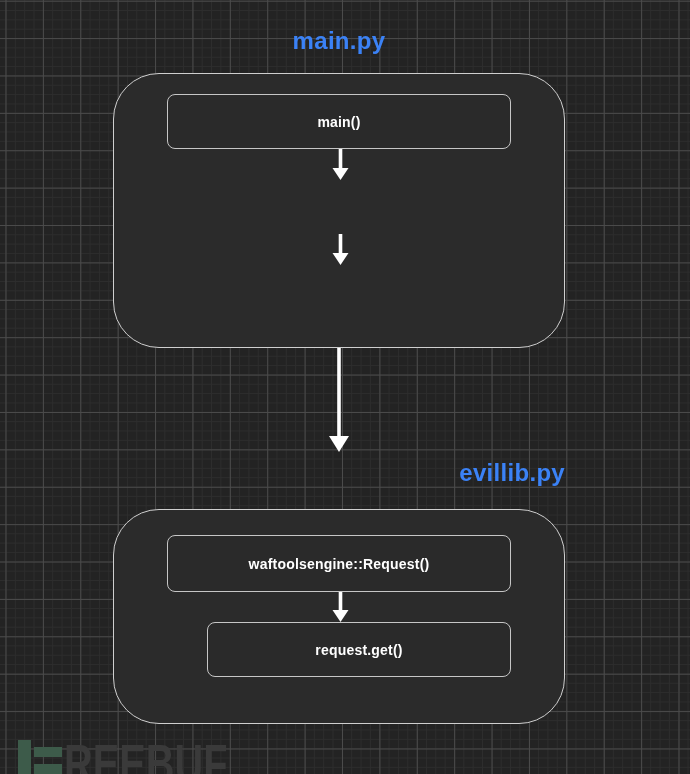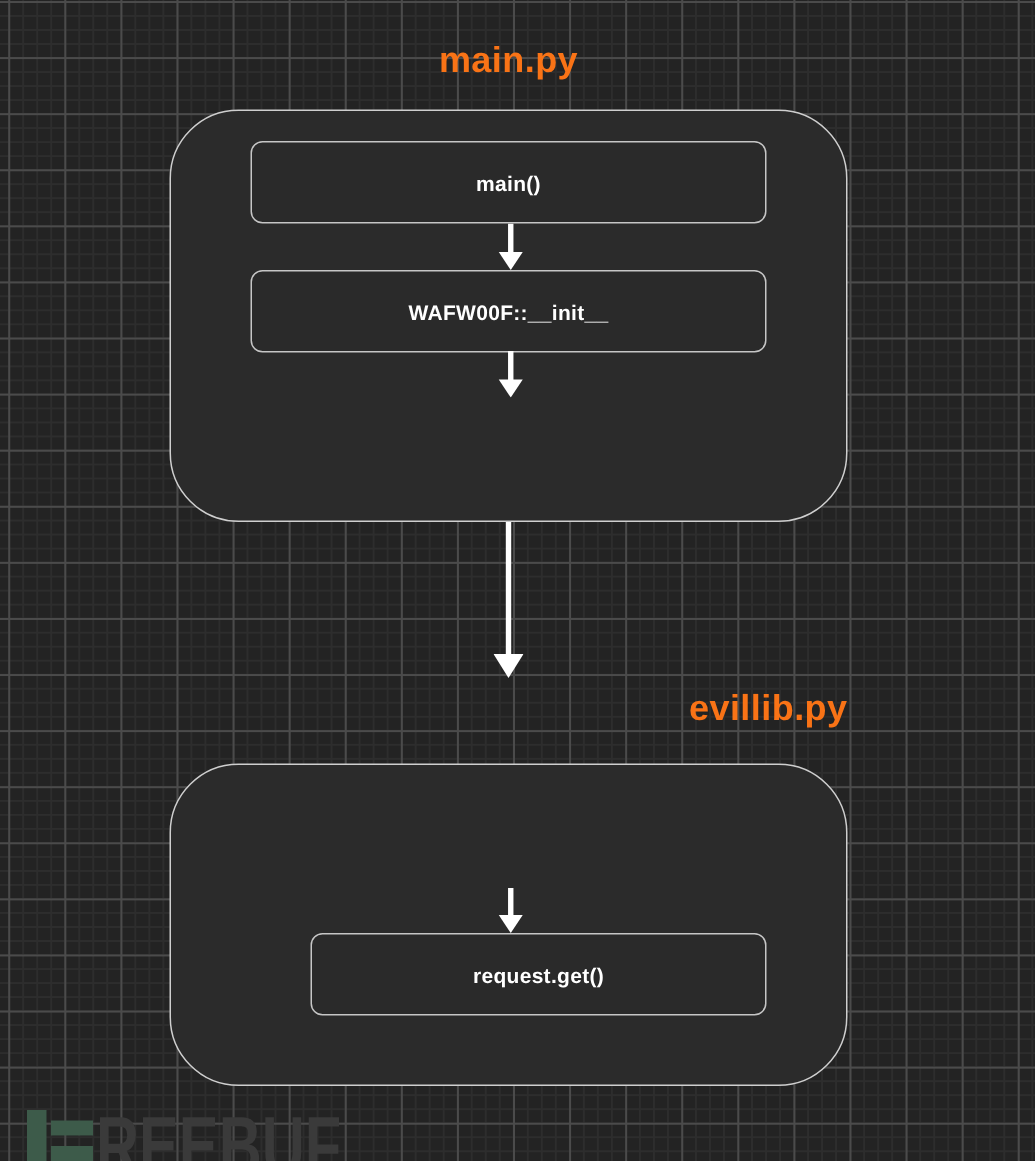--- a/index.html
+++ b/index.html
@@ -17,21 +17,21 @@
       linear-gradient(to bottom, #2d2d2d 1px, transparent 1px);
     background-size: 37.4px 37.4px, 37.4px 37.4px, 9.35px 9.35px, 9.35px 9.35px;
     background-position: 5.5px 0.7px;
   }
 
   .file-title {
     position: absolute;
     left: 113px; width: 452px;
     margin: 0;
     text-align: center;
-    color: #f97316;
+    color: #3b82f6;
     font-size: 24px;
     line-height: 24px;
     font-weight: bold;
     letter-spacing: 0.3px;
   }
   .title-main   { top: 29px; }
   .title-evillib{ top: 461px; text-align: right; }
 
   .group {
     position: absolute;
@@ -102,37 +102,37 @@
 <div class="file-title title-main">main.py</div>
 
 <section class="group g1">
   <div class="node n1">main()</div>
 
   <svg class="arrow a1" width="17" height="31" viewBox="0 0 17 31">
     <rect x="6.7" y="0" width="3.6" height="20"></rect>
     <polygon points="0.5,19 16.5,19 8.5,31"></polygon>
   </svg>
 
-  <div class="node n2">WAFW00F::__init__</div>
 
   <svg class="arrow a2" width="17" height="31" viewBox="0 0 17 31">
     <rect x="6.7" y="0" width="3.6" height="20"></rect>
     <polygon points="0.5,19 16.5,19 8.5,31"></polygon>
   </svg>
 
 </section>
 
 <svg class="arrow arrow-long" width="20" height="104" viewBox="0 0 20 104">
   <rect x="8.2" y="0" width="3.6" height="90"></rect>
   <polygon points="0,88 20,88 10,104"></polygon>
 </svg>
 
 <div class="file-title title-evillib">evillib.py</div>
 
 <section class="group g2">
+  <div class="node n4">waftoolsengine::Request()</div>
 
   <svg class="arrow a3" width="17" height="30" viewBox="0 0 17 30">
     <rect x="6.7" y="0" width="3.6" height="19"></rect>
     <polygon points="0.5,18 16.5,18 8.5,30"></polygon>
   </svg>
 
   <div class="node n5">request.get()</div>
 </section>
 
 <div class="watermark">

